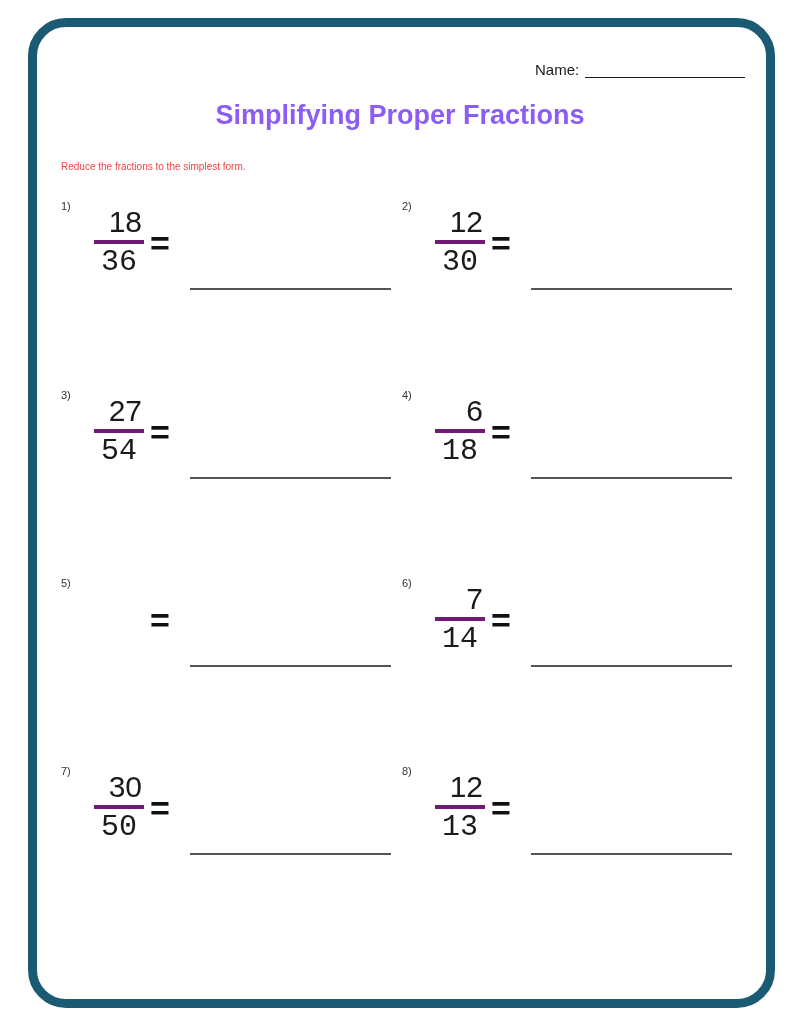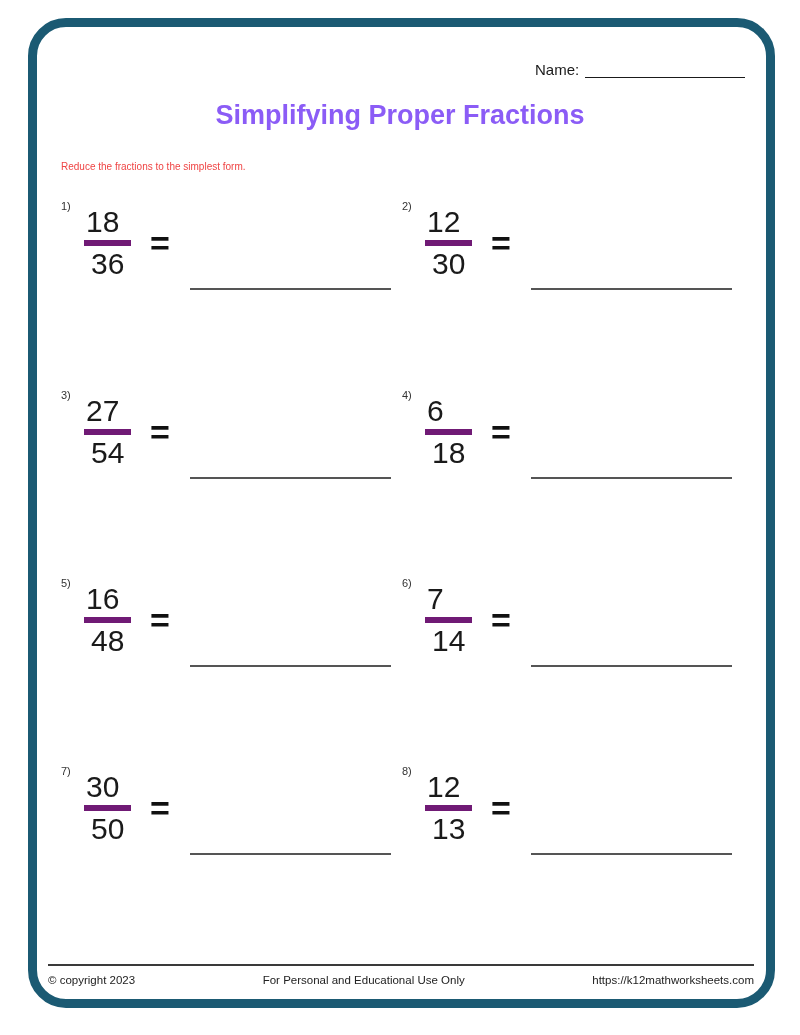--- a/index.html
+++ b/index.html
@@ -61,27 +61,27 @@
     left: 1px; top: 0;
     font-size: 11px;
     color: #333333;
   }
   .fraction {
     position: absolute;
     left: 24px; top: 4px;
     width: 60px;
     display: flex;
     flex-direction: column;
-    align-items: flex-start;
+    align-items: flex-end;
     font-size: 30px;
     line-height: 36px;
     color: #1a1a1a;
   }
   .frac-num { padding: 0 2px; }
-  .frac-den { border-top: 6px solid #701a75; padding: 0 7px; }
+  .frac-den { border-top: 4px solid #701a75; padding: 0 7px; font-family: Liberation Mono, monospace; }
   .eq {
     position: absolute;
     left: 90px; top: 21px;
     font-size: 34px;
     font-weight: 700;
     line-height: 44px;
     color: #111111;
   }
   .answer-line {
     position: absolute;
@@ -154,24 +154,20 @@
     <div class="fraction">
       <span class="frac-num">6</span>
       <span class="frac-den">18</span>
     </div>
     <span class="eq">=</span>
     <div class="answer-line"></div>
   </div>
 
   <div class="problem" style="left:60px; top:577px;">
     <span class="p-label">5)</span>
-    <div class="fraction">
-      <span class="frac-num">16</span>
-      <span class="frac-den">48</span>
-    </div>
     <span class="eq">=</span>
     <div class="answer-line"></div>
   </div>
 
   <div class="problem" style="left:401px; top:577px;">
     <span class="p-label">6)</span>
     <div class="fraction">
       <span class="frac-num">7</span>
       <span class="frac-den">14</span>
     </div>
@@ -192,19 +188,14 @@
   <div class="problem" style="left:401px; top:765px;">
     <span class="p-label">8)</span>
     <div class="fraction">
       <span class="frac-num">12</span>
       <span class="frac-den">13</span>
     </div>
     <span class="eq">=</span>
     <div class="answer-line"></div>
   </div>
 
-  <div class="footer">
-    <span>© copyright 2023</span>
-    <span>For Personal and Educational Use Only</span>
-    <span>https://k12mathworksheets.com</span>
-  </div>
 
 </div>
 
 </body></html>

